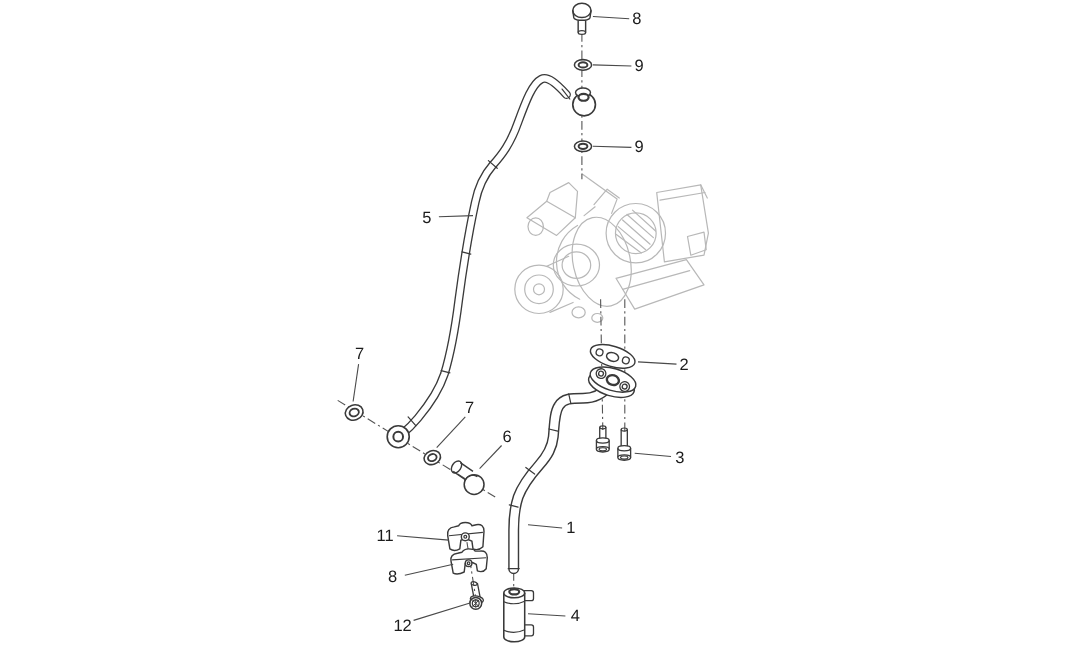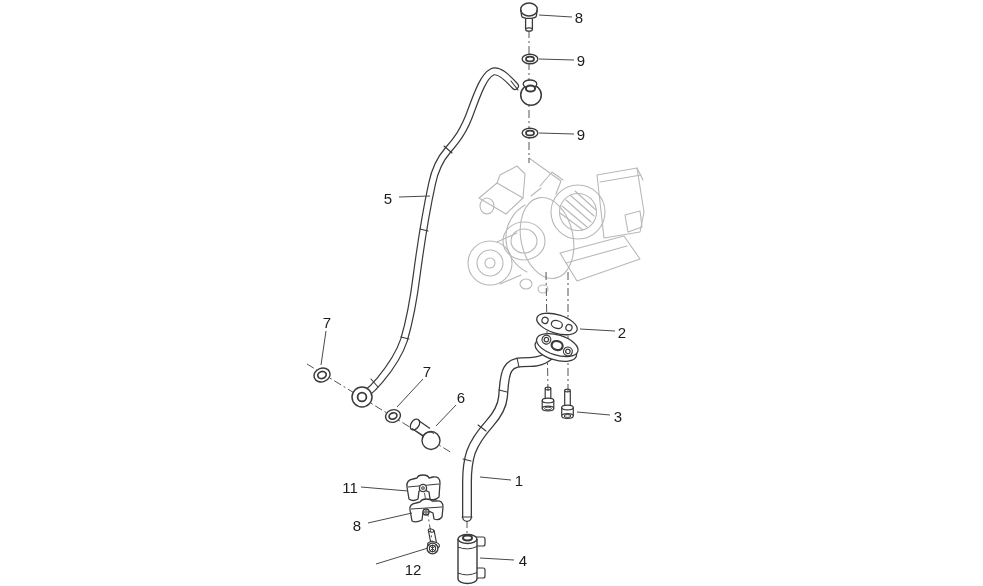--- a/index.html
+++ b/index.html
@@ -205,16 +205,16 @@
   <div class="callout" style="left:581px; top:134px;">9</div>
   <div class="callout" style="left:388px; top:198px;">5</div>
   <div class="callout" style="left:622px; top:332px;">2</div>
   <div class="callout" style="left:618px; top:416px;">3</div>
   <div class="callout" style="left:327px; top:322px;">7</div>
   <div class="callout" style="left:427px; top:371px;">7</div>
   <div class="callout" style="left:461px; top:397px;">6</div>
   <div class="callout" style="left:519px; top:480px;">1</div>
   <div class="callout" style="left:350px; top:487px;">11</div>
   <div class="callout" style="left:357px; top:525px;">8</div>
-  <div class="callout" style="left:366px; top:569px;margin-left:47px;">12</div>
+  <div class="callout" style="left:366px; top:569px;">12</div>
   <div class="callout" style="left:523px; top:560px;">4</div>
 
 </div>
 
 </body></html>

